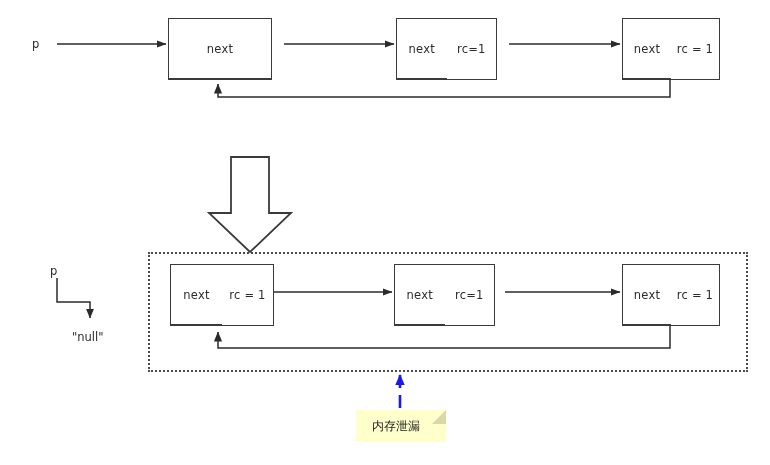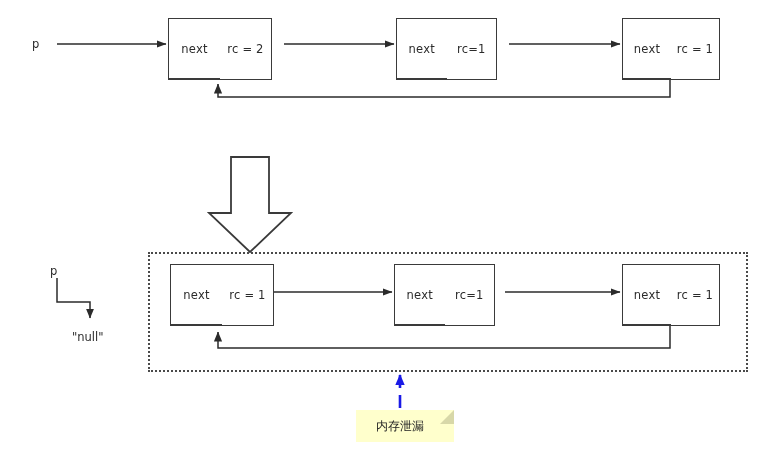--- a/index.html
+++ b/index.html
@@ -123,21 +123,20 @@
       <path d="M670,324 L670,348 L218,348 L218,332" fill="none" stroke="#2b2b2b" stroke-width="1.5" marker-end="url(#arrowDarkUp)"></path>
     </g>
 
     <line x1="400" y1="408" x2="400" y2="375" stroke="#1a1ae6" stroke-width="2.6" stroke-dasharray="13,7" marker-end="url(#arrowBlue)"></line>
   </svg>
 
   <div class="txt-label" style="left:32px; top:37px;">p</div>
 
   <div class="node-box" style="left:168px; top:18px; width:104px; height:62px;">
     <div class="node-cell top">next</div>
-    <div class="node-cell">rc = 2</div>
   </div>
 
   <div class="node-box" style="left:396px; top:18px; width:101px; height:62px;">
     <div class="node-cell top">next</div>
     <div class="node-cell">rc=1</div>
   </div>
 
   <div class="node-box" style="left:622px; top:18px; width:98px; height:62px;">
     <div class="node-cell top">next</div>
     <div class="node-cell">rc = 1</div>
@@ -157,18 +156,18 @@
   <div class="node-box" style="left:394px; top:264px; width:101px; height:62px;">
     <div class="node-cell top">next</div>
     <div class="node-cell">rc=1</div>
   </div>
 
   <div class="node-box" style="left:622px; top:264px; width:98px; height:62px;">
     <div class="node-cell top">next</div>
     <div class="node-cell">rc = 1</div>
   </div>
 
-  <div class="note" style="left:356px; top:410px; width:98px; height:32px;align-items:center;">
+  <div class="note" style="left:356px; top:410px; width:90px; height:32px;align-items:center;">
     <div class="note-text">内存泄漏</div>
     <div class="note-fold"></div>
   </div>
 
 </div>
 
 </body></html>

